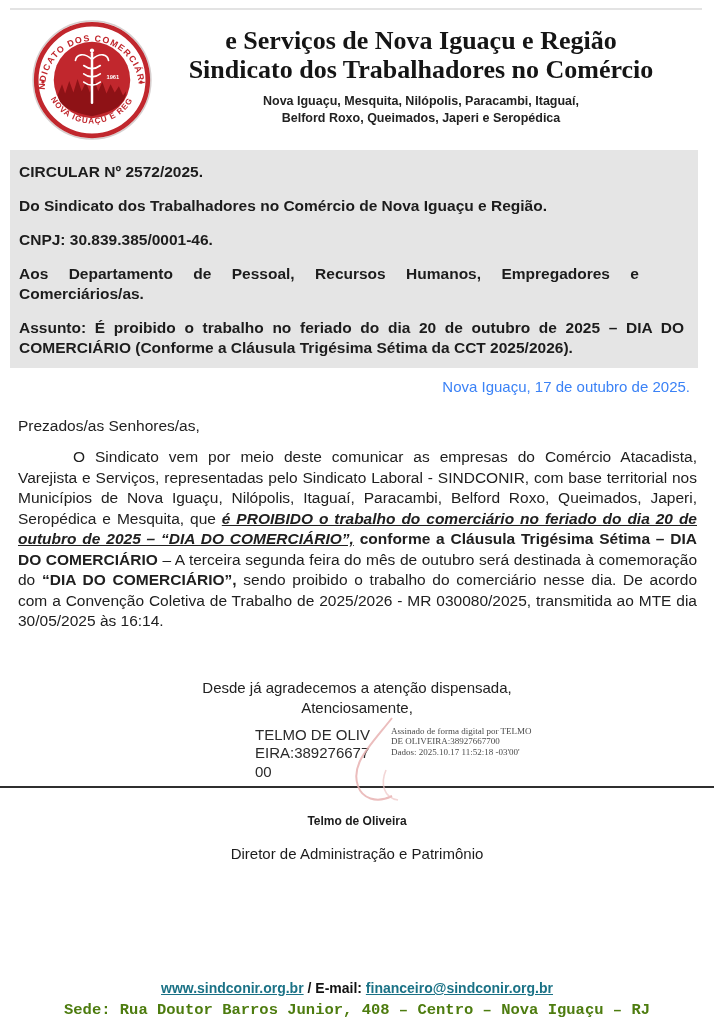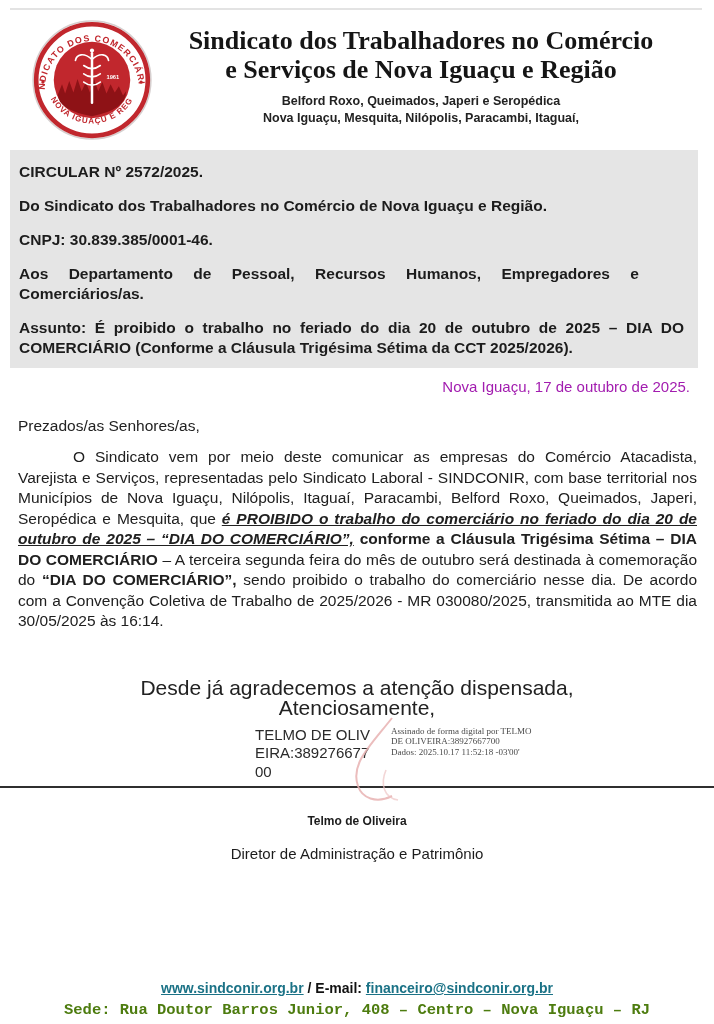--- a/index.html
+++ b/index.html
@@ -22,31 +22,31 @@
   .gray-block {
     margin:8px 16px 0 10px; background:#e5e5e5;
     padding:12px 14px 10px 9px;
     font-weight:bold; font-size:15.5px; line-height:20px; color:#1c1c1c;
   }
   .gray-block p { margin-bottom:14px; }
   .gray-block p:last-child { margin-bottom:0; }
   .p-justify { text-align:justify; text-align-last:left; }
   .p-to { max-width:620px; }
 
-  .date-line { margin:10px 24px 0 0; text-align:right; font-size:15px; color:#a21caf; }
+  .date-line { margin:10px 24px 0 0; text-align:right; font-size:15px; color:#3b82f6; }
   .greeting { margin:22px 0 0 18px; font-size:15.5px; color:#222; }
 
   .body-para {
     margin:12px 17px 0 18px; text-align:justify; text-indent:55px;
     font-size:15.5px; line-height:20.5px; color:#202020;
   }
   .seg-biu { font-weight:bold; font-style:italic; text-decoration:underline; }
   .seg-b { font-weight:bold; }
 
-  .closing { margin-top:46px; text-align:center; font-size:21px; line-height:20px; color:#222; }
+  .closing { margin-top:46px; text-align:center; font-size:15px; line-height:20px; color:#222; }
 
   
   .sig-row { position:relative; margin:8px 0 0 255px; display:flex; align-items:flex-start; }
   .sig-big { width:122px; font-size:15px; line-height:1.25; color:#2a2a2a; word-break:break-all; }
   .sig-small { margin-left:14px; width:150px; font-size:9px; line-height:10.5px; color:#4a4a4a;font-family:Liberation Serif, serif; }
   .sig-squiggle { position:absolute; left:75px; top:-14px; pointer-events:none; }
 
   .sig-rule { margin-top:4px; border-top:2px solid #2f2f2f; }
   .sig-name { margin-top:26px; text-align:center; font-weight:bold; font-size:12px; color:#1c1c1c; }
   .sig-role { margin-top:17px; text-align:center; font-weight:normal; font-size:15px; color:#1c1c1c; }
@@ -92,26 +92,26 @@
           <path d="M 60,40 C 68,33 75,35 76,41" stroke-width="1.6"></path>
           <path d="M 52,46 Q 60,52 68,46" stroke-width="1.6"></path>
           <path d="M 68,54 Q 60,60 52,54" stroke-width="1.6"></path>
           <path d="M 52,62 Q 60,68 68,62" stroke-width="1.6"></path>
         </g>
         <text x="74" y="59" font-family="Liberation Sans, sans-serif" font-size="5.6" font-weight="bold" fill="#ffffff">1961</text>
       </svg>
     </div>
     <div class="header-text">
       <div class="title">
+        <div>e Serviços de Nova Iguaçu e Região</div>
         <div>Sindicato dos Trabalhadores no Comércio</div>
-        <div>e Serviços de Nova Iguaçu e Região</div>
       </div>
       <div class="subtitle">
+        <div>Nova Iguaçu, Mesquita, Nilópolis, Paracambi, Itaguaí,</div>
         <div>Belford Roxo, Queimados, Japeri e Seropédica</div>
-        <div>Nova Iguaçu, Mesquita, Nilópolis, Paracambi, Itaguaí,</div>
       </div>
     </div>
   </div>
 
   <div class="gray-block">
     <p>CIRCULAR Nº 2572/2025.</p>
     <p>Do Sindicato dos Trabalhadores no Comércio de Nova Iguaçu e Região.</p>
     <p>CNPJ: 30.839.385/0001-46.</p>
     <p class="p-justify p-to">Aos Departamento de Pessoal, Recursos Humanos, Empregadores e Comerciários/as.</p>
     <p class="p-justify">Assunto: É proibido o trabalho no feriado do dia 20 de outubro de 2025 – DIA DO COMERCIÁRIO (Conforme a Cláusula Trigésima Sétima da CCT 2025/2026).</p>

